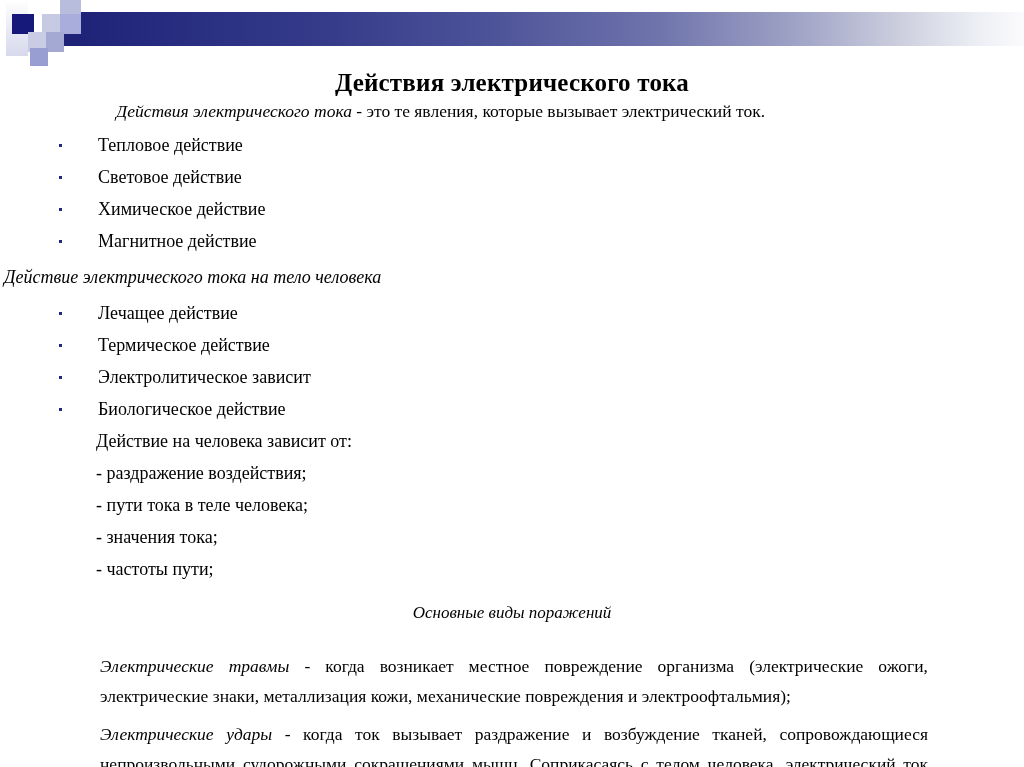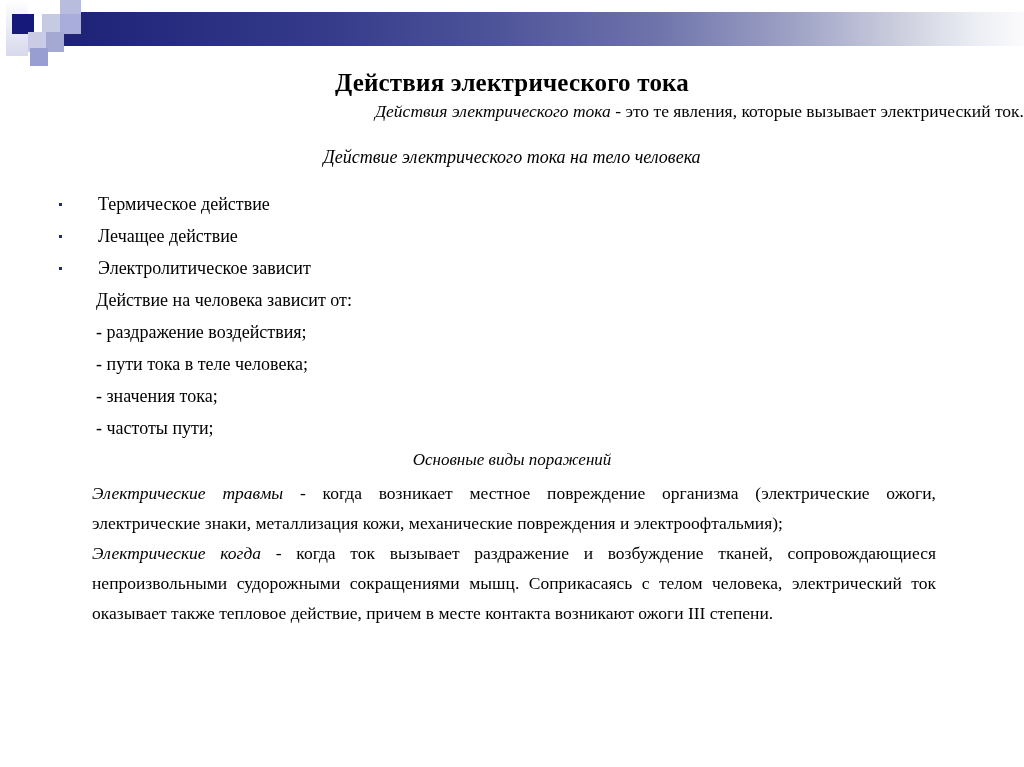--- a/index.html
+++ b/index.html
@@ -96,21 +96,20 @@
     top: 96px;
     width: 1024px;
   }
 
   .lead {
     margin: 0 0 3px 0;
     padding-left: 116px;
     font-size: 17.5px;
     line-height: 30px;
     white-space: nowrap;
-    text-align: right;
   }
   .lead em { font-style: italic; }
 
   ul.bullets {
     list-style: none;
     margin: 0;
     padding: 0;
   }
   ul.bullets li {
     position: relative;
@@ -123,43 +122,42 @@
     content: "";
     position: absolute;
     left: 59px;
     top: 15px;
     width: 3px;
     height: 3px;
     background: #1f2b7a;
   }
 
   .subhead {
-    margin: 15px;
-    text-align: center;
+    margin: 4px;
     font-style: italic;
     font-size: 18px;
     line-height: 32px;
   }
   .subhead-2 {
-    margin: 0;
+    margin: 12px;
     text-align: center;
     font-style: italic;
     font-size: 17px;
     line-height: 31px;
   }
 
   .plain {
     margin: 0;
     padding-left: 96px;
     font-size: 18px;
     line-height: 32px;
   }
 
   .para {
-    margin: 0;
+    margin: 8px;
     padding: 0 88px 0 92px;
     font-size: 17.5px;
     line-height: 30px;
     text-align: justify;
   }
   .para em { font-style: italic; }
   .para-justify {
     text-align: justify;
     text-align-last: left;
   }
@@ -180,39 +178,46 @@
   <div class="sq sq-g"></div>
   <div class="sq sq-h"></div>
 </div>
 
 <h1 id="slide-title">Действия электрического тока</h1>
 
 <div class="content">
 
   <p class="lead"><em>Действия электрического тока</em><span> - это те явления, которые вызывает электрический ток.</span></p>
 
+  <ul class="bullets">
+    <li><span>Тепловое действие</span></li>
+    <li><span>Световое действие</span></li>
+    <li><span>Химическое действие</span></li>
+    <li><span>Магнитное действие</span></li>
+  </ul>
 
   <p class="subhead">Действие электрического тока на тело человека</p>
 
   <ul class="bullets">
+    <li><span>Лечащее действие</span></li>
     <li><span>Термическое действие</span></li>
-    <li><span>Лечащее действие</span></li>
     <li><span>Электролитическое зависит</span></li>
+    <li><span>Биологическое действие</span></li>
   </ul>
 
   <p class="plain">Действие на человека зависит от:</p>
 
   <div>
     <p class="plain">- раздражение воздействия;</p>
     <p class="plain">- пути тока в теле человека;</p>
     <p class="plain">- значения тока;</p>
     <p class="plain">- частоты пути;</p>
   </div>
 
   <p class="subhead-2">Основные виды поражений</p>
 
   <div class="spacer-sm"></div>
 
   <p class="para para-justify"><em>Электрические травмы</em><span> - когда возникает местное повреждение организма (электрические ожоги, электрические знаки, металлизация кожи, механические повреждения и электроофтальмия);</span></p>
 
-  <p class="para para-justify"><em>Электрические когда</em><span> -  когда ток вызывает раздражение и возбуждение тканей, сопровождающиеся непроизвольными судорожными сокращениями мышц. Соприкасаясь с телом человека, электрический ток оказывает также тепловое действие, причем в месте контакта возникают ожоги III степени.</span></p>
+  <p class="para para-justify"><em>Электрические удары</em><span> -  когда ток вызывает раздражение и возбуждение тканей, сопровождающиеся непроизвольными судорожными сокращениями мышц. Соприкасаясь с телом человека, электрический ток оказывает также тепловое действие, причем в месте контакта возникают ожоги III степени.</span></p>
 
 </div>
 
 </body></html>

